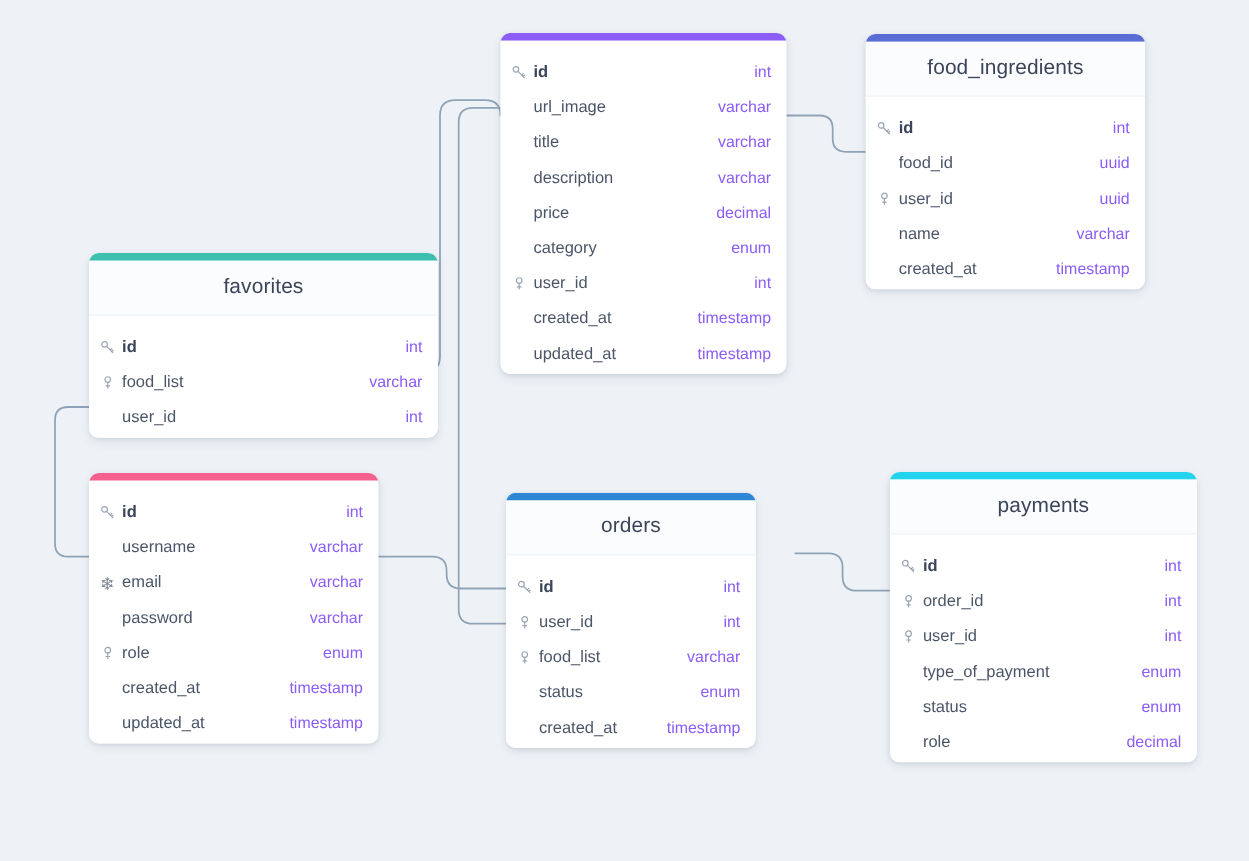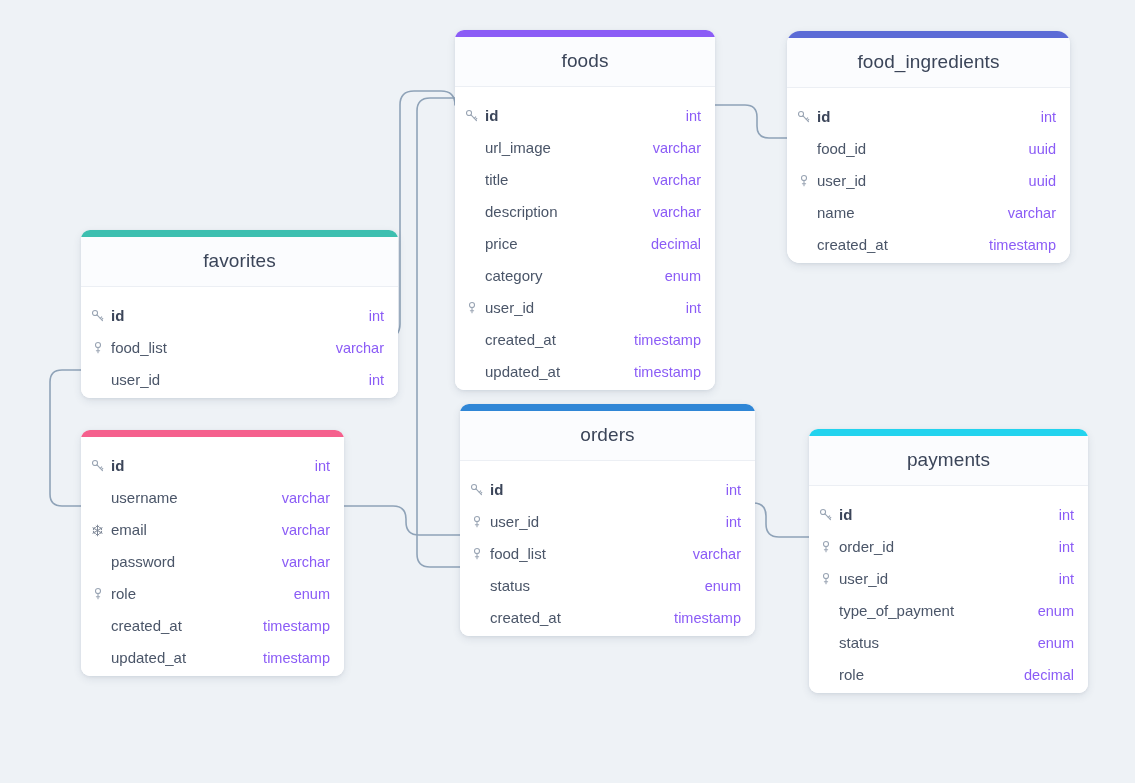--- a/index.html
+++ b/index.html
@@ -222,21 +222,20 @@
           </div>
           <div class="field-row">
             <span class="field-icon"></span>
             <span class="field-name">updated_at</span>
             <span class="field-type">timestamp</span>
           </div>
         </div>
       </div>
       <div class="table-node" style="left: 455px; top: 30px; width: 260px;">
         <div class="accent-bar" style="background: rgb(139, 92, 246);"></div>
-        <div class="table-title">foods</div>
         <div class="fields">
           <div class="field-row">
             <span class="field-icon">
               <svg width="14" height="14" viewBox="0 0 16 16">
                 <g fill="none" stroke="#9aa5b4" stroke-width="1.25" stroke-linecap="round">
                   <circle cx="4.6" cy="4.6" r="2.9"></circle>
                   <path d="M6.8 6.8 L13.2 13.2"></path>
                   <path d="M10.6 10.6 L12.2 9.0"></path>
                   <path d="M12.1 12.1 L13.5 10.7"></path>
                 </g>
@@ -288,21 +287,21 @@
             <span class="field-name">created_at</span>
             <span class="field-type">timestamp</span>
           </div>
           <div class="field-row">
             <span class="field-icon"></span>
             <span class="field-name">updated_at</span>
             <span class="field-type">timestamp</span>
           </div>
         </div>
       </div>
-      <div class="table-node" style="left: 460px; top: 404px; width: 295px;">
+      <div class="table-node" style="left: 460px; top: 448px; width: 227px;">
         <div class="accent-bar" style="background: rgb(47, 134, 214);"></div>
         <div class="table-title">orders</div>
         <div class="fields">
           <div class="field-row">
             <span class="field-icon">
               <svg width="14" height="14" viewBox="0 0 16 16">
                 <g fill="none" stroke="#9aa5b4" stroke-width="1.25" stroke-linecap="round">
                   <circle cx="4.6" cy="4.6" r="2.9"></circle>
                   <path d="M6.8 6.8 L13.2 13.2"></path>
                   <path d="M10.6 10.6 L12.2 9.0"></path>
@@ -344,21 +343,21 @@
             <span class="field-name">status</span>
             <span class="field-type">enum</span>
           </div>
           <div class="field-row">
             <span class="field-icon"></span>
             <span class="field-name">created_at</span>
             <span class="field-type">timestamp</span>
           </div>
         </div>
       </div>
-      <div class="table-node" style="left: 787px; top: 31px; width: 283px; border-radius: 13px;">
+      <div class="table-node" style="left: 787px; top: 31px; width: 254px;">
         <div class="accent-bar" style="background: rgb(91, 107, 214);"></div>
         <div class="table-title">food_ingredients</div>
         <div class="fields">
           <div class="field-row">
             <span class="field-icon">
               <svg width="14" height="14" viewBox="0 0 16 16">
                 <g fill="none" stroke="#9aa5b4" stroke-width="1.25" stroke-linecap="round">
                   <circle cx="4.6" cy="4.6" r="2.9"></circle>
                   <path d="M6.8 6.8 L13.2 13.2"></path>
                   <path d="M10.6 10.6 L12.2 9.0"></path>

